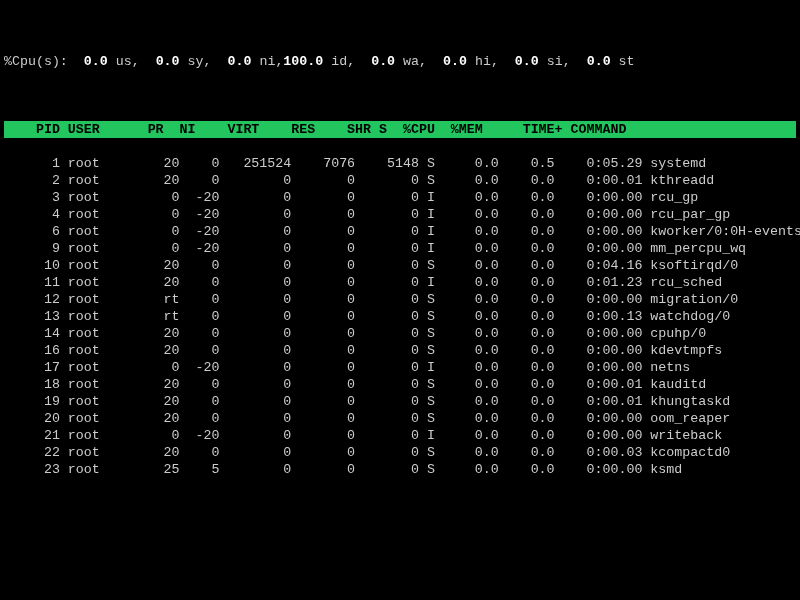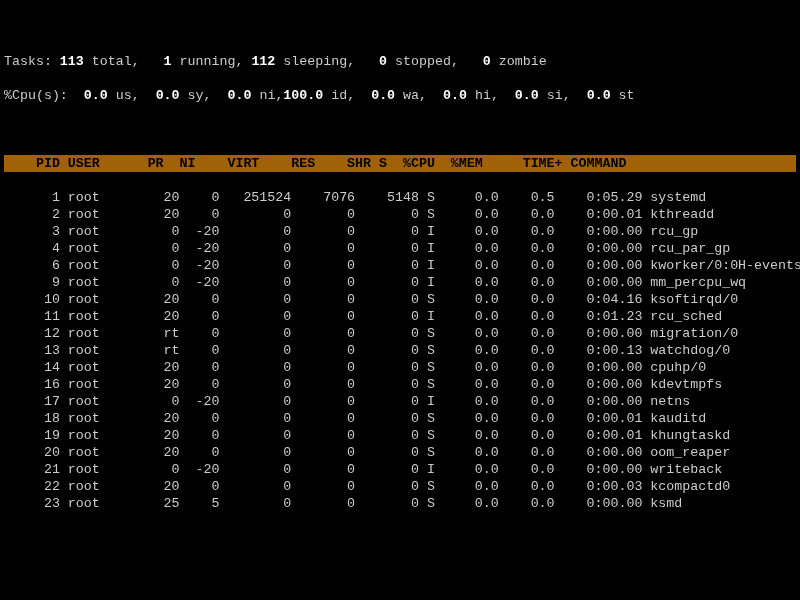--- a/index.html
+++ b/index.html
@@ -15,33 +15,32 @@
     font-size: 13.3px;
     line-height: 17px;
     color: #ccc;
     white-space: pre;
   }
   .screen {
     padding: 2px 4px;
   }
   .bold { color: #fff; font-weight: bold; }
   .hdr {
-    background: #a16207;
+    background: #22c55e;
     color: #000;
     font-weight: bold;
     display: inline-block;
     width: 100%;
   }
   .row { display: block; }
 </style>
 </head>
 <body>
 <div class="screen">
 
-<span class="row"><span>Tasks: </span><span class="bold">113</span><span> total,   </span><span class="bold">1</span><span> running, </span><span class="bold">112</span><span> sleeping,   </span><span class="bold">0</span><span> stopped,   </span><span class="bold">0</span><span> zombie</span></span>
 <span class="row"><span>%Cpu(s):  </span><span class="bold">0.0</span><span> us,  </span><span class="bold">0.0</span><span> sy,  </span><span class="bold">0.0</span><span> ni,</span><span class="bold">100.0</span><span> id,  </span><span class="bold">0.0</span><span> wa,  </span><span class="bold">0.0</span><span> hi,  </span><span class="bold">0.0</span><span> si,  </span><span class="bold">0.0</span><span> st</span></span>
 <span class="row"> </span>
 <span class="row hdr"><span>    PID USER      PR  NI    VIRT    RES    SHR S  %CPU  %MEM     TIME+ COMMAND                   </span></span>
 <div id="process-rows"><span class="row">      1 root        20    0   251524    7076    5148 S     0.0    0.5    0:05.29 systemd                        </span><span class="row">      2 root        20    0        0       0       0 S     0.0    0.0    0:00.01 kthreadd                       </span><span class="row">      3 root         0  -20        0       0       0 I     0.0    0.0    0:00.00 rcu_gp                         </span><span class="row">      4 root         0  -20        0       0       0 I     0.0    0.0    0:00.00 rcu_par_gp                     </span><span class="row">      6 root         0  -20        0       0       0 I     0.0    0.0    0:00.00 kworker/0:0H-events_highpri    </span><span class="row">      9 root         0  -20        0       0       0 I     0.0    0.0    0:00.00 mm_percpu_wq                   </span><span class="row">     10 root        20    0        0       0       0 S     0.0    0.0    0:04.16 ksoftirqd/0                    </span><span class="row">     11 root        20    0        0       0       0 I     0.0    0.0    0:01.23 rcu_sched                      </span><span class="row">     12 root        rt    0        0       0       0 S     0.0    0.0    0:00.00 migration/0                    </span><span class="row">     13 root        rt    0        0       0       0 S     0.0    0.0    0:00.13 watchdog/0                     </span><span class="row">     14 root        20    0        0       0       0 S     0.0    0.0    0:00.00 cpuhp/0                        </span><span class="row">     16 root        20    0        0       0       0 S     0.0    0.0    0:00.00 kdevtmpfs                      </span><span class="row">     17 root         0  -20        0       0       0 I     0.0    0.0    0:00.00 netns                          </span><span class="row">     18 root        20    0        0       0       0 S     0.0    0.0    0:00.01 kauditd                        </span><span class="row">     19 root        20    0        0       0       0 S     0.0    0.0    0:00.01 khungtaskd                     </span><span class="row">     20 root        20    0        0       0       0 S     0.0    0.0    0:00.00 oom_reaper                     </span><span class="row">     21 root         0  -20        0       0       0 I     0.0    0.0    0:00.00 writeback                      </span><span class="row">     22 root        20    0        0       0       0 S     0.0    0.0    0:00.03 kcompactd0                     </span><span class="row">     23 root        25    5        0       0       0 S     0.0    0.0    0:00.00 ksmd                           </span></div>
 
 </div>
 
 
 
 

